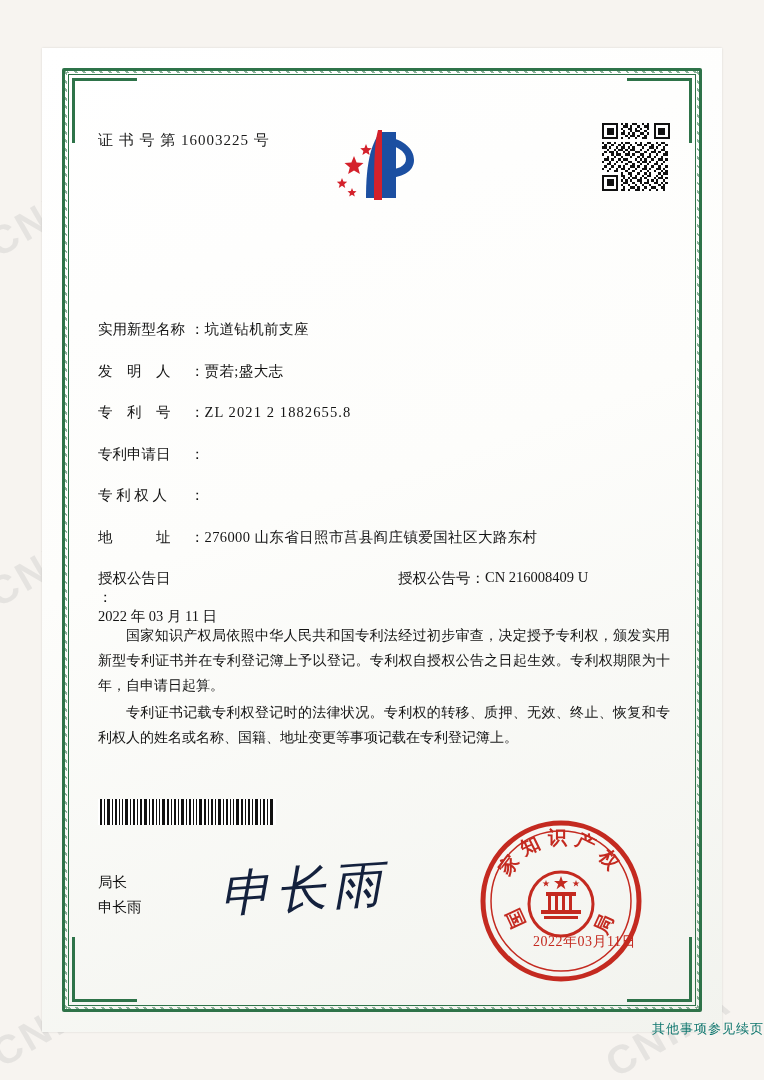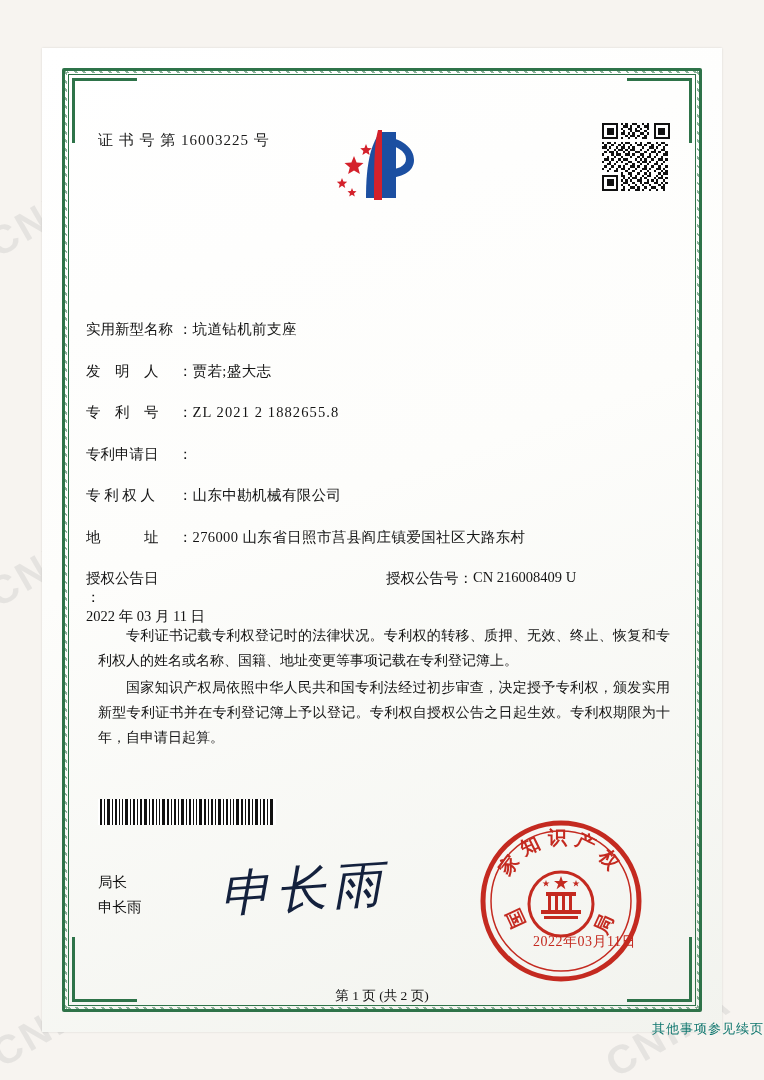--- a/index.html
+++ b/index.html
@@ -117,21 +117,21 @@
     font-size: 37px;
     font-weight: bold;
     letter-spacing: 5px;
     color: #111;
     font-family: "DejaVu Serif", serif;
   }
 
   
   .fields {
     position: absolute;
-    left: 44px;
+    left: 56px;
     top: 272px;
     width: 568px;
     font-size: 14.5px;
     color: #141414;
   }
   .field-row {
     display: flex;
     align-items: baseline;
     margin-bottom: 22.5px;
   }
@@ -522,21 +522,20 @@
     </div>
 
     <div class="field-row">
       <div class="field-label">专利申请日</div>
       <div class="field-colon">：</div>
     </div>
 
     <div class="field-row">
       <div class="field-label">专 利 权 人</div>
       <div class="field-colon">：</div>
-      <div class="field-value">山东中勘机械有限公司</div>
     </div>
 
     <div class="field-row">
       <div class="field-label">地　　　址</div>
       <div class="field-colon">：</div>
       <div class="field-value">276000  山东省日照市莒县阎庄镇爱国社区大路东村</div>
     </div>
 
     <div class="grant-row">
       <div class="grant-left">
@@ -546,22 +545,22 @@
       </div>
       <div class="grant-right">
         <span class="grant-label">授权公告号</span>
         <span>：</span>
         <span>CN 216008409 U</span>
       </div>
     </div>
   </div>
 
   <div class="paragraphs">
+    <p>国家知识产权局依照中华人民共和国专利法经过初步审查，决定授予专利权，颁发实用新型专利证书并在专利登记簿上予以登记。专利权自授权公告之日起生效。专利权期限为十年，自申请日起算。</p>
     <p>专利证书记载专利权登记时的法律状况。专利权的转移、质押、无效、终止、恢复和专利权人的姓名或名称、国籍、地址变更等事项记载在专利登记簿上。</p>
-    <p>国家知识产权局依照中华人民共和国专利法经过初步审查，决定授予专利权，颁发实用新型专利证书并在专利登记簿上予以登记。专利权自授权公告之日起生效。专利权期限为十年，自申请日起算。</p>
   </div>
 
   <svg class="barcode" viewBox="0 0 178 26" shape-rendering="crispEdges">
     <rect width="178" height="26" fill="#ffffff"></rect>
     <g fill="#111111">
       <rect x="2" y="0" width="2" height="26"></rect>
         <rect x="6" y="0" width="1" height="26"></rect>
       <rect x="9" y="0" width="3" height="26"></rect>
         <rect x="14" y="0" width="1" height="26"></rect>
       <rect x="17" y="0" width="2" height="26"></rect>
@@ -639,16 +638,15 @@
     </g>
     <text font-family="'DejaVu Serif', serif" font-size="19" font-weight="bold" fill="#c42a20" letter-spacing="7">
       <textPath href="#sealTopArc" startOffset="50%" text-anchor="middle">家知识产权</textPath>
     </text>
     <text font-family="'DejaVu Serif', serif" font-size="19" font-weight="bold" fill="#c42a20" letter-spacing="6">
       <textPath href="#sealBotArc" startOffset="50%" text-anchor="middle">国　　　　局</textPath>
     </text>
   </svg>
   <div class="seal-date">2022年03月11日</div>
 
-  <div class="page-no">第 1 页 (共 2 页)</div>
 </div>
 
 <div class="footer-note">其他事项参见续页</div>
 
 </body></html>

